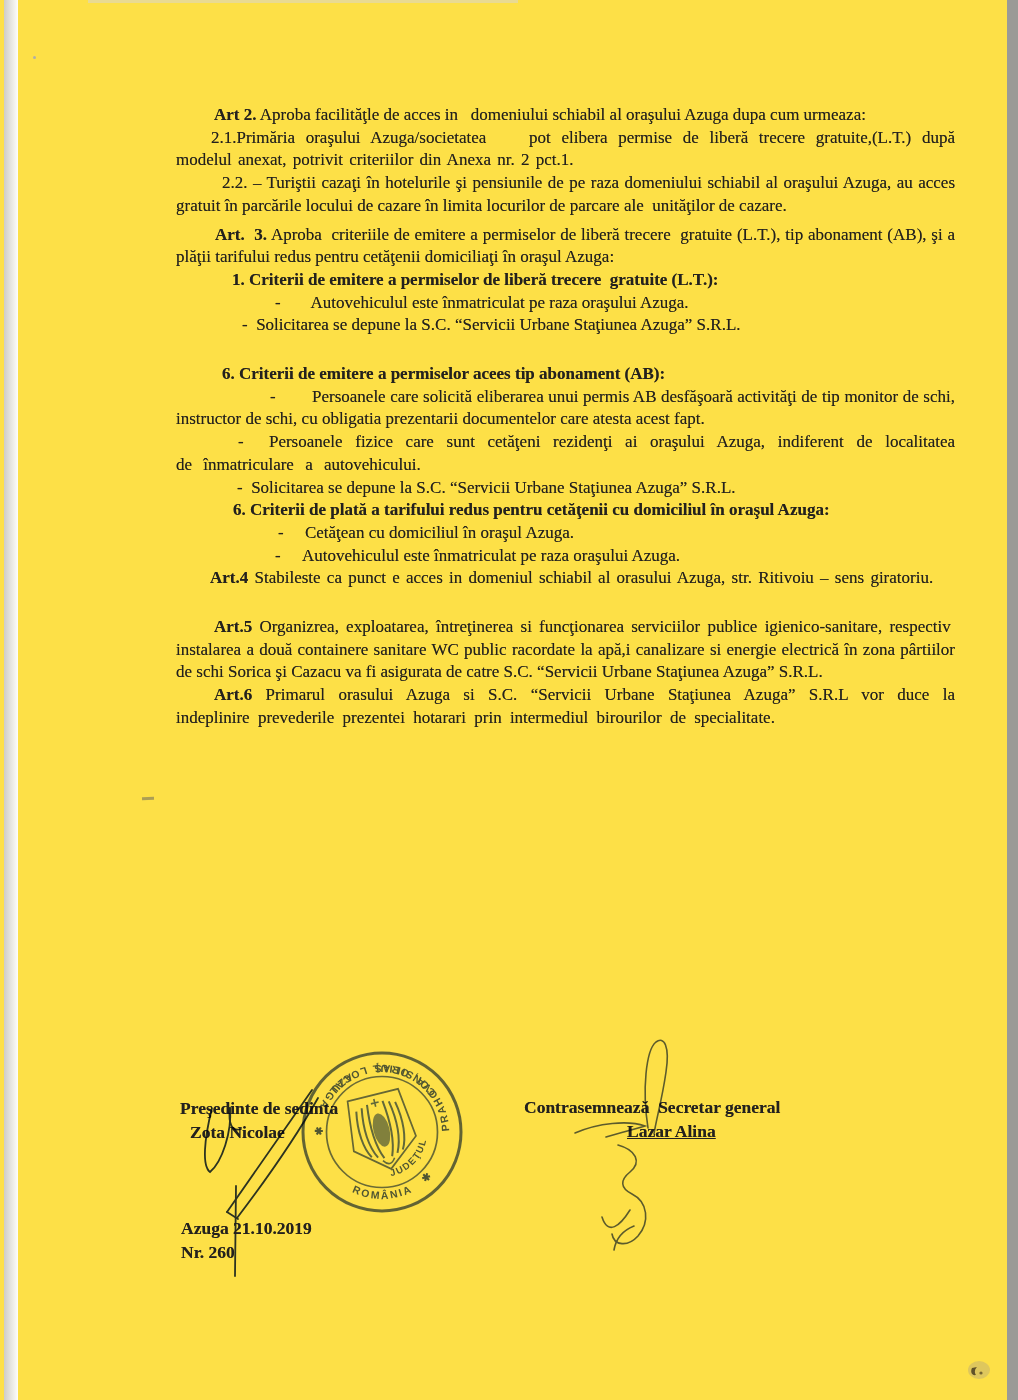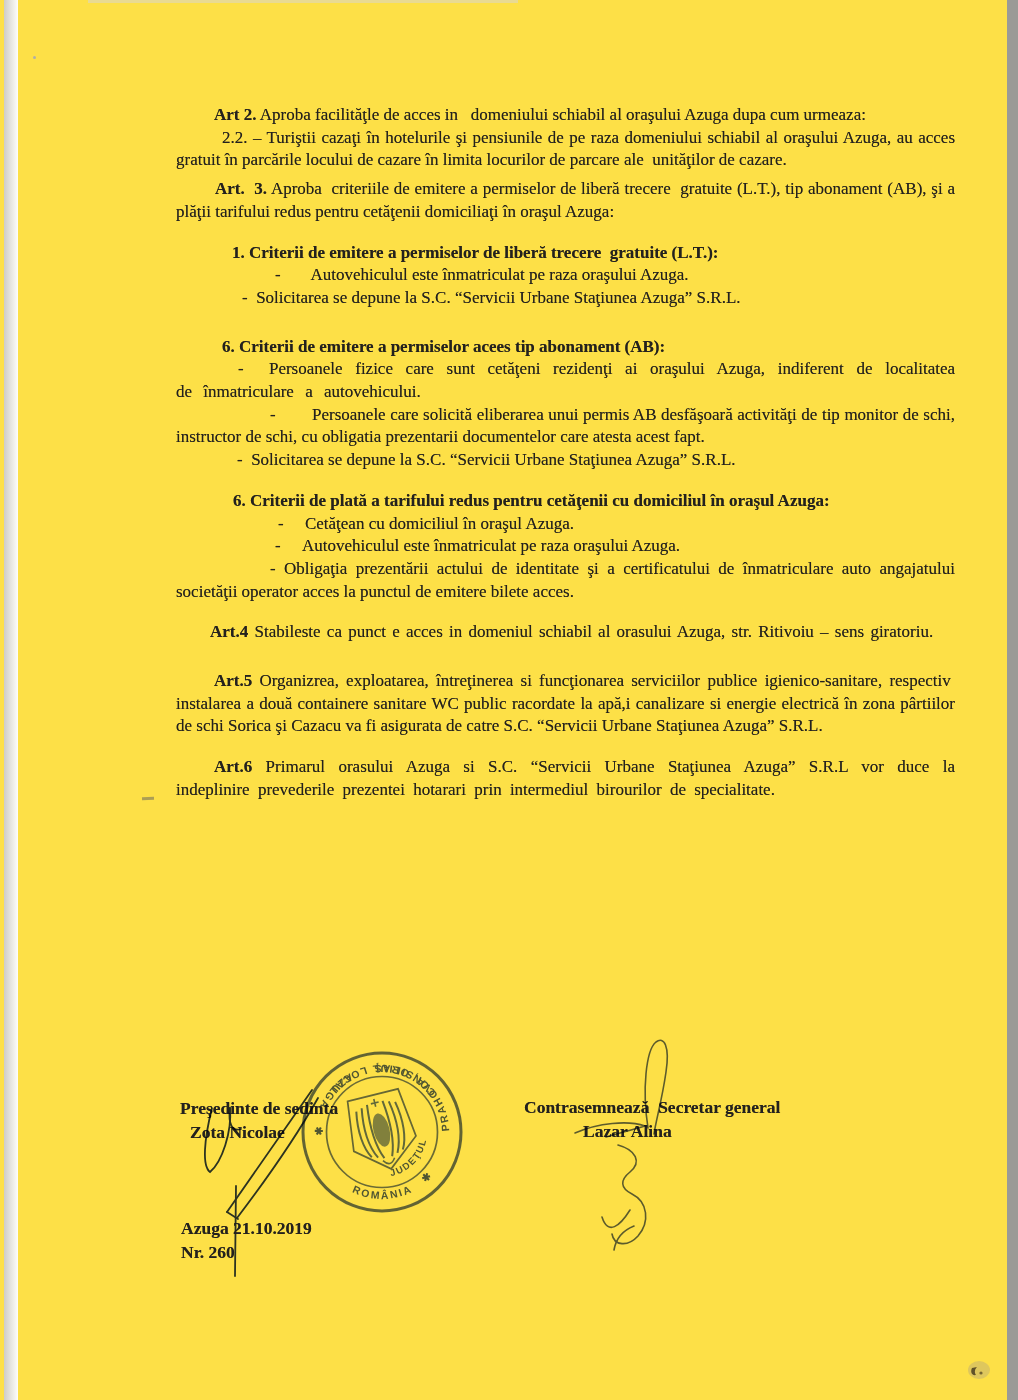--- a/index.html
+++ b/index.html
@@ -26,29 +26,29 @@
   .para{margin:0;}
   .lead{font-weight:bold;}
   .k-h1,.k-h2,.k-h3{font-weight:bold;}
   .k-a2{text-indent:38px}.k-p21{text-indent:35px}.k-p22{text-indent:46px}
   .k-a3{text-indent:39px}
   .k-h1{text-indent:56px}.k-h2{text-indent:46px}.k-h3{text-indent:57px}
   .k-b1a{text-indent:99px}.k-b1b{text-indent:114px}.k-b1c{text-indent:66px}
   .k-b2a{text-indent:94px}.k-b2b{text-indent:62px}.k-b2c{text-indent:61px}
   .k-b3a{text-indent:102px}.k-b3b{text-indent:99px}.k-b3c{text-indent:94px}
   .k-a4{text-indent:34px}.k-a5{text-indent:38px}.k-a6{text-indent:38px}
-  .mt-sm{margin-top:18px}.mt-md{margin-top:6px}.mt-lg{margin-top:26px}
+  .mt-sm{}.mt-md{margin-top:6px}.mt-lg{margin-top:26px}
   .ws-2{word-spacing:2px}.ws-4{word-spacing:4px}.ws-7{word-spacing:7px}
   
   .sig-label{position:absolute;font-weight:bold;font-size:17.5px;line-height:22px;white-space:nowrap;
     text-shadow:0 0 .5px rgba(35,33,30,.55);}
   #sig-left-title{left:180px;top:1097px;}
   #sig-left-name{left:190px;top:1121px;}
   #sig-right-title{left:524px;top:1096px;}
-  #sig-right-name{left:583px;top:1120px;}
+  #sig-right-name{left:627px;top:1120px;text-decoration:underline;}
   #footer-date{position:absolute;left:181px;top:1216px;font-weight:bold;font-size:17.5px;line-height:24px;
     text-shadow:0 0 .5px rgba(35,33,30,.55);}
   #stamp{position:absolute;left:296px;top:1046px;width:172px;height:172px;
     mix-blend-mode:multiply;opacity:.92;}
   #signatures{position:absolute;left:120px;top:1020px;width:720px;height:280px;
     mix-blend-mode:multiply;}
   #smudge{position:absolute;left:962px;top:1356px;width:32px;height:28px;}
   .stamp-ring-text{font-family:"Liberation Sans", sans-serif;font-weight:bold;
     letter-spacing:2px;font-size:10.5px;fill:#4254a8;}
   .stamp-ring-text-sm{font-family:"Liberation Sans", sans-serif;font-weight:bold;
@@ -59,33 +59,33 @@
 
 <div id="page">
 
   <div class="edge-left"></div>
   <div class="edge-top"></div>
   <div class="speck" style="left:33px;top:56px;width:3px;height:3px;background:#b0aea8;"></div>
   <div class="stray-dash"></div>
 
   <div id="doc-body">
       <div class="para k-a2"><span class="lead">Art 2.</span> Aproba facilităţle de acces in&nbsp;&nbsp; domeniului schiabil al oraşului Azuga dupa cum urmeaza:</div>
+      <div class="para k-p21 ws-2">2.1.Primăria oraşului Azuga/societatea&nbsp;&nbsp;&nbsp; pot elibera permise de liberă trecere gratuite,(L.T.) după modelul anexat, potrivit criteriilor din Anexa nr. 2 pct.1.</div>
       <div class="para k-p22">2.2. – Turiştii cazaţi în hotelurile şi pensiunile de pe raza domeniului schiabil al oraşului Azuga, au acces gratuit în parcările locului de cazare în limita locurilor de parcare ale&nbsp; unităţilor de cazare.</div>
       <div class="para k-a3 mt-md"><span class="lead">Art.&nbsp; 3.</span> Aproba&nbsp; criteriile de emitere a permiselor de liberă trecere&nbsp; gratuite (L.T.), tip abonament (AB), şi a plăţii tarifului redus pentru cetăţenii domiciliaţi în oraşul Azuga:</div>
       <div class="para k-h1 mt-sm">1. Criterii de emitere a permiselor de liberă trecere&nbsp; gratuite (L.T.):</div>
       <div class="para k-b1a">-&nbsp;&nbsp;&nbsp;&nbsp;&nbsp;&nbsp;&nbsp;Autovehiculul este înmatriculat pe raza oraşului Azuga.</div>
       <div class="para k-b1c">-&nbsp;&nbsp;Solicitarea se depune la S.C. “Servicii Urbane Staţiunea Azuga” S.R.L.</div>
       <div class="para k-h2 mt-lg">6. Criterii de emitere a permiselor acees tip abonament (AB):</div>
+      <div class="para k-b2a">-&nbsp;&nbsp;&nbsp;&nbsp;&nbsp;&nbsp;&nbsp;&nbsp;Persoanele care solicită eliberarea unui permis AB desfăşoară activităţi de tip monitor de schi, instructor de schi, cu obligatia prezentarii documentelor care atesta acest fapt.</div>
       <div class="para k-b2b ws-7">-&nbsp;&nbsp;Persoanele fizice care sunt cetăţeni rezidenţi ai oraşului Azuga, indiferent de localitatea de înmatriculare a autovehicului.</div>
-      <div class="para k-b2a">-&nbsp;&nbsp;&nbsp;&nbsp;&nbsp;&nbsp;&nbsp;&nbsp;Persoanele care solicită eliberarea unui permis AB desfăşoară activităţi de tip monitor de schi, instructor de schi, cu obligatia prezentarii documentelor care atesta acest fapt.</div>
       <div class="para k-b2c">-&nbsp;&nbsp;Solicitarea se depune la S.C. “Servicii Urbane Staţiunea Azuga” S.R.L.</div>
       <div class="para k-h3 mt-sm">6. Criterii de plată a tarifului redus pentru cetăţenii cu domiciliul în oraşul Azuga:</div>
       <div class="para k-b3a">-&nbsp;&nbsp;&nbsp;&nbsp;&nbsp;Cetăţean cu domiciliul în oraşul Azuga.</div>
       <div class="para k-b3b">-&nbsp;&nbsp;&nbsp;&nbsp;&nbsp;Autovehiculul este înmatriculat pe raza oraşului Azuga.</div>
-      <div class="para k-b3c">-&nbsp;Obligaţia prezentării actului de identitate şi a certificatului de înmatriculare auto angajatului societăţii operator acces la punctul de emitere bilete acces.</div>
       <div class="para k-a4 mt-sm ws-2"><span class="lead">Art.4</span> Stabileste ca punct e acces in domeniul schiabil al orasului Azuga, str. Ritivoiu – sens giratoriu.</div>
       <div class="para k-a5 mt-lg"><span class="lead">Art.5</span> Organizrea, exploatarea, întreţinerea si funcţionarea serviciilor publice igienico-sanitare, respectiv&nbsp; instalarea a două containere sanitare WC public racordate la apă,i canalizare si energie electrică în zona pârtiilor de schi Sorica şi Cazacu va fi asigurata de catre S.C. “Servicii Urbane Staţiunea Azuga” S.R.L.</div>
       <div class="para k-a6 mt-sm ws-4"><span class="lead">Art.6</span> Primarul orasului Azuga si S.C. “Servicii Urbane Staţiunea Azuga” S.R.L vor duce la indeplinire prevederile prezentei hotarari prin intermediul birourilor de specialitate.</div>
     </div>
 
   <div class="sig-label" id="sig-left-title">Preşedinte de sedinta</div>
   <div class="sig-label" id="sig-left-name">Zota Nicolae</div>
   <div class="sig-label" id="sig-right-title">Contrasemnează&nbsp; Secretar general</div>
   <div class="sig-label" id="sig-right-name">Lazar Alina</div>
 

